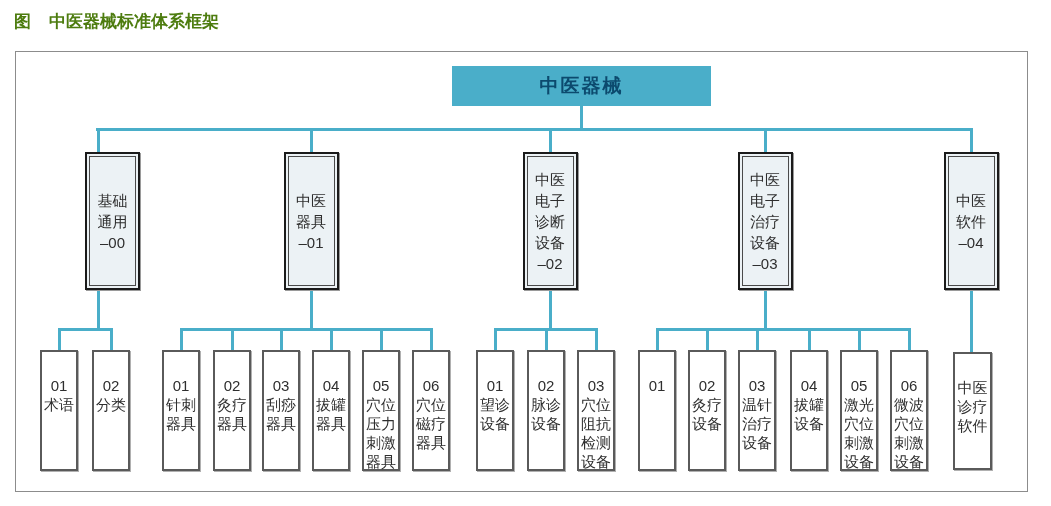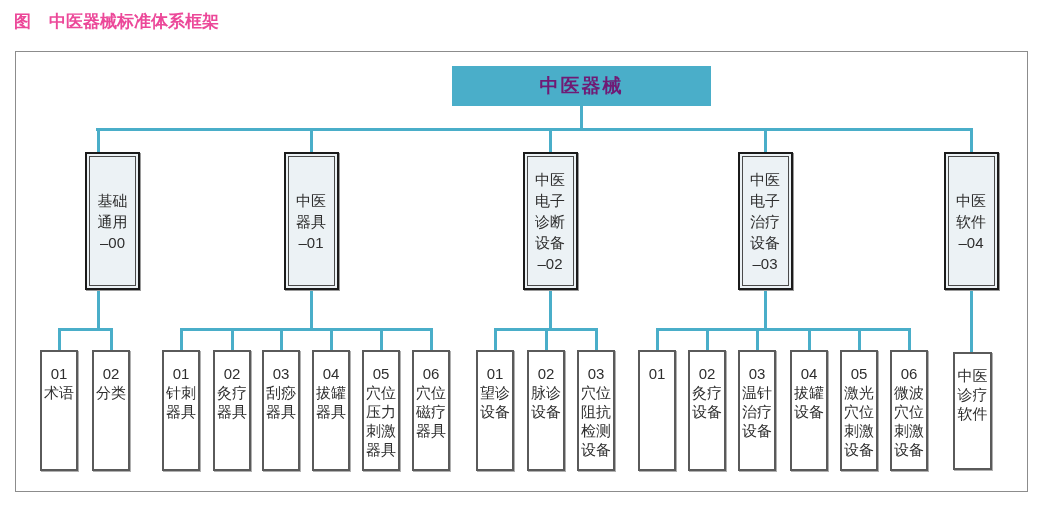--- a/index.html
+++ b/index.html
@@ -11,21 +11,21 @@
     font-family: "Liberation Sans", "DejaVu Sans", sans-serif;
     color: #222;
     overflow: hidden;
   }
   .fig-title {
     position: absolute;
     left: 14px;
     top: 10px;
     font-size: 17px;
     font-weight: bold;
-    color: #ec4899;
+    color: #4d7c0f;
     white-space: nowrap;
   }
   .fig-title .fig-label { margin-right: 18px; }
   .frame {
     position: absolute;
     left: 15px;
     top: 51px;
     width: 1013px;
     height: 441px;
     border: 1px solid #8c8c8c;
@@ -38,21 +38,21 @@
     top: 66px;
     width: 259px;
     height: 40px;
     background: #4AAEC9;
     display: flex;
     align-items: center;
     justify-content: center;
     box-sizing: border-box;
   }
   .root-node .label {
-    color: #701a75;
+    color: #0c4a6e;
     font-size: 19px;
     font-weight: bold;
     letter-spacing: 2px;
     white-space: pre-line;
   }
   .conn {
     position: absolute;
     background: #4AAEC9;
   }
   .branch {
@@ -85,21 +85,21 @@
   }
   .leaf {
     position: absolute;
     top: 350px;
     width: 38px;
     height: 121px;
     border: 2px solid #5a5a5a;
     background: #ffffff;
     box-sizing: border-box;
     text-align: center;
-    padding-top: 12px;
+    padding-top: 24px;
     box-shadow: 1px 1px 0 #b0b0b0;
   }
   .leaf .num {
     font-size: 15px;
     line-height: 19px;
     color: #2e2e2e;
   }
   .leaf .nm {
     font-size: 15px;
     line-height: 19px;

